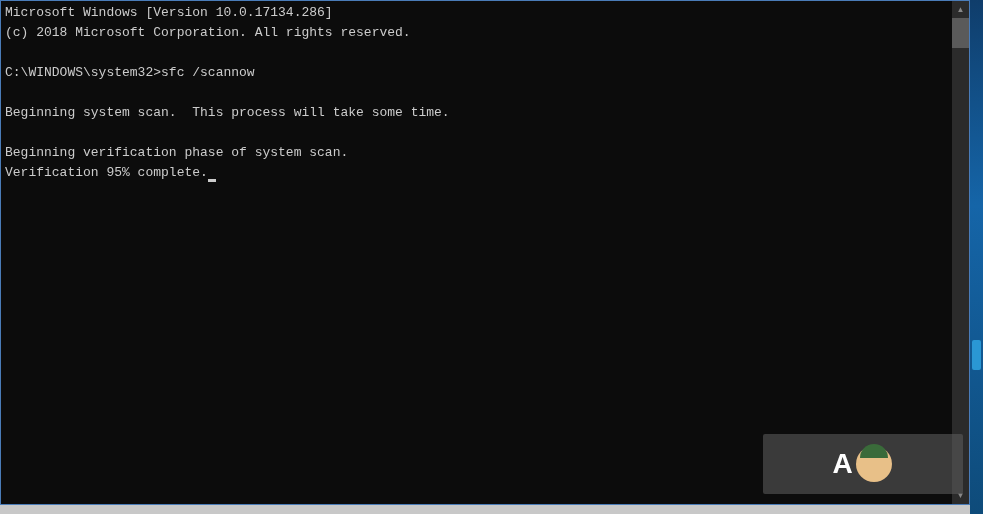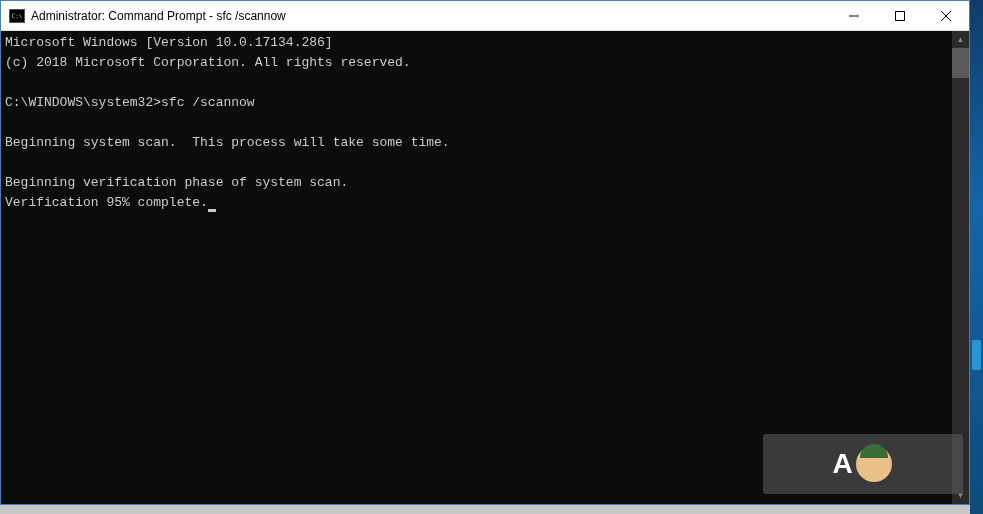--- a/index.html
+++ b/index.html
@@ -186,44 +186,20 @@
       background:#2a97d4;
       border-radius:2px;
     }
   </style>
 </head>
 <body>
 
 <div class="desktop-edge"></div>
 
 <div class="window">
-  <div class="title-bar">
-    <div class="title-left">
-      <div class="app-icon"></div>
-      <span class="title-text">Administrator: Command Prompt - sfc  /scannow</span>
-    </div>
-    <div class="window-controls">
-      <button class="win-btn">
-        <svg viewBox="0 0 10 10">
-            <line x1="0" y1="5" x2="10" y2="5" stroke="currentColor" stroke-width="1"></line>
-          </svg>
-      </button>
-      <button class="win-btn">
-        <svg viewBox="0 0 10 10">
-            <rect x="0.5" y="0.5" width="9" height="9" fill="none" stroke="currentColor" stroke-width="1"></rect>
-          </svg>
-      </button>
-      <button class="win-btn close">
-        <svg viewBox="0 0 10 10">
-            <line x1="0" y1="0" x2="10" y2="10" stroke="currentColor" stroke-width="1"></line>
-            <line x1="10" y1="0" x2="0" y2="10" stroke="currentColor" stroke-width="1"></line>
-          </svg>
-      </button>
-    </div>
-  </div>
   <div class="terminal-container">
     <div class="terminal"><span>Microsoft Windows [Version 10.0.17134.286]</span>
 <span>(c) 2018 Microsoft Corporation. All rights reserved.</span>
 <span></span>
 <span>C:\WINDOWS\system32&gt;sfc /scannow</span>
 <span></span>
 <span>Beginning system scan.  This process will take some time.</span>
 <span></span>
 <span>Beginning verification phase of system scan.</span>
 <span>Verification 95% complete.</span><span class="cursor"></span></div>

